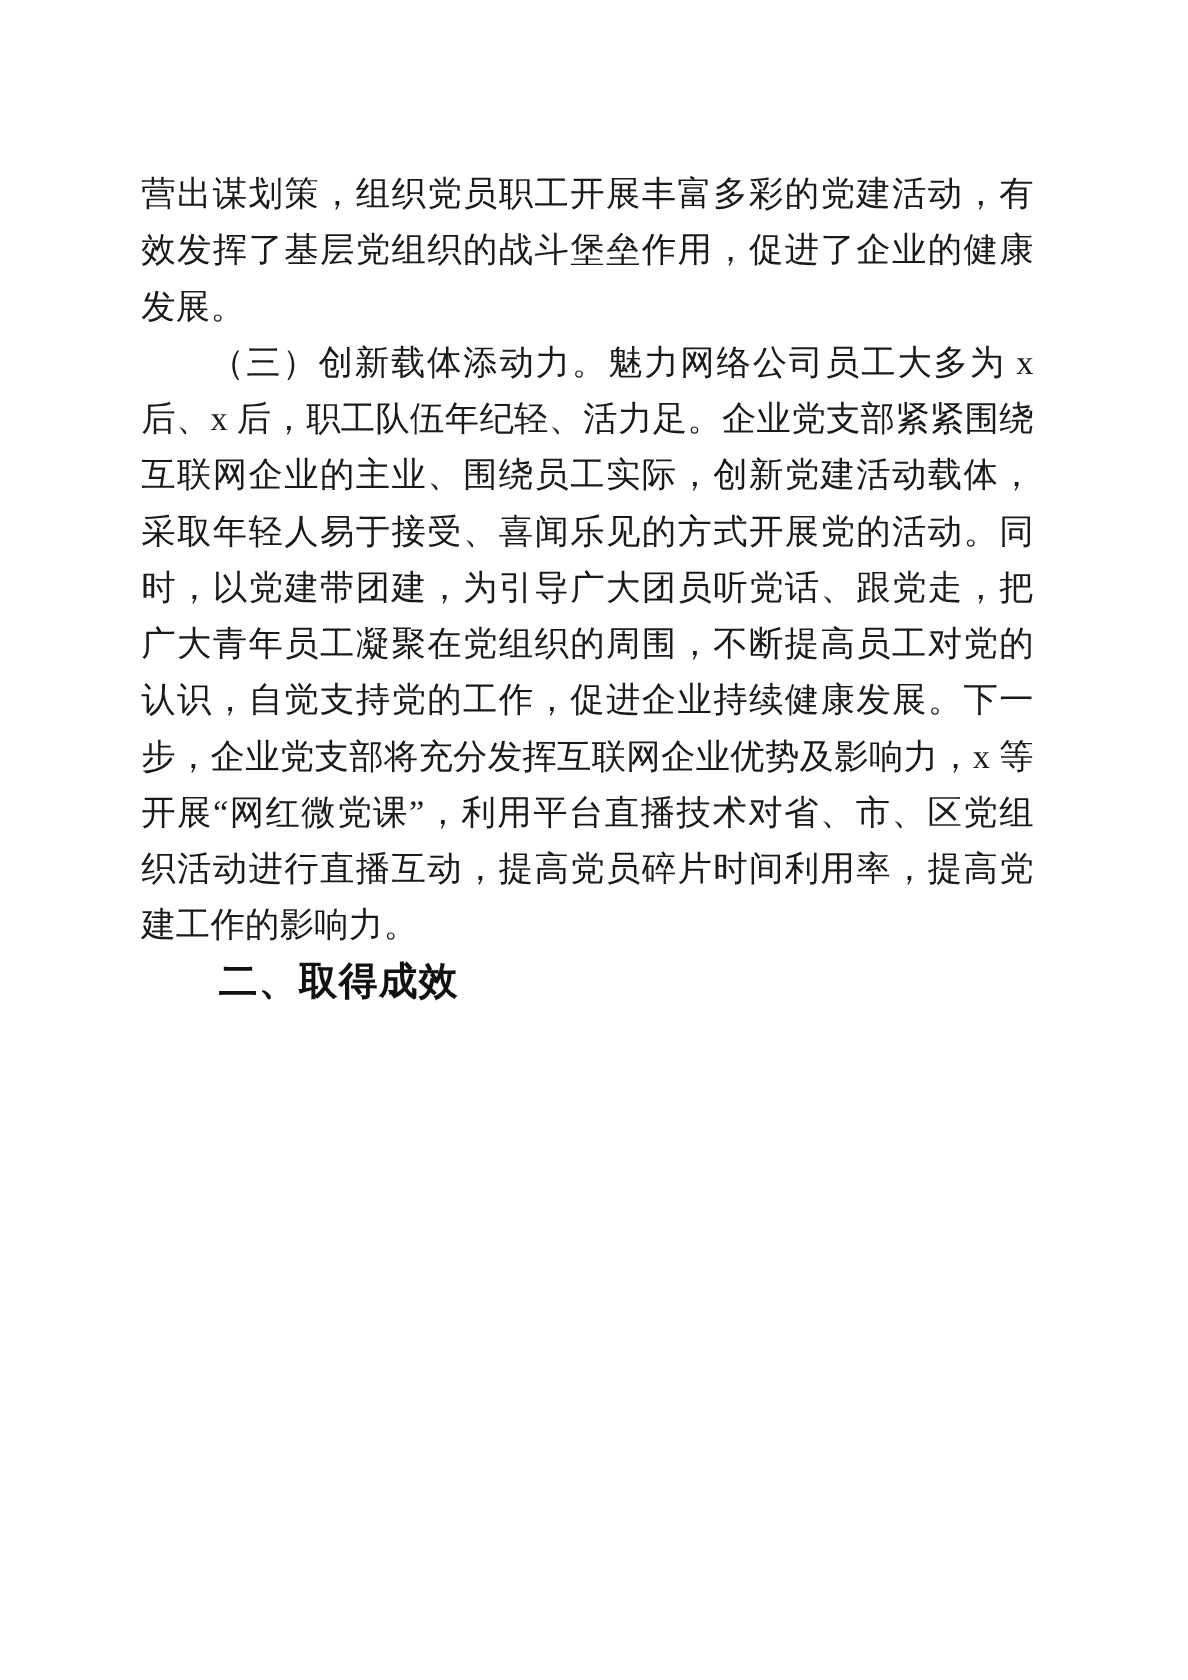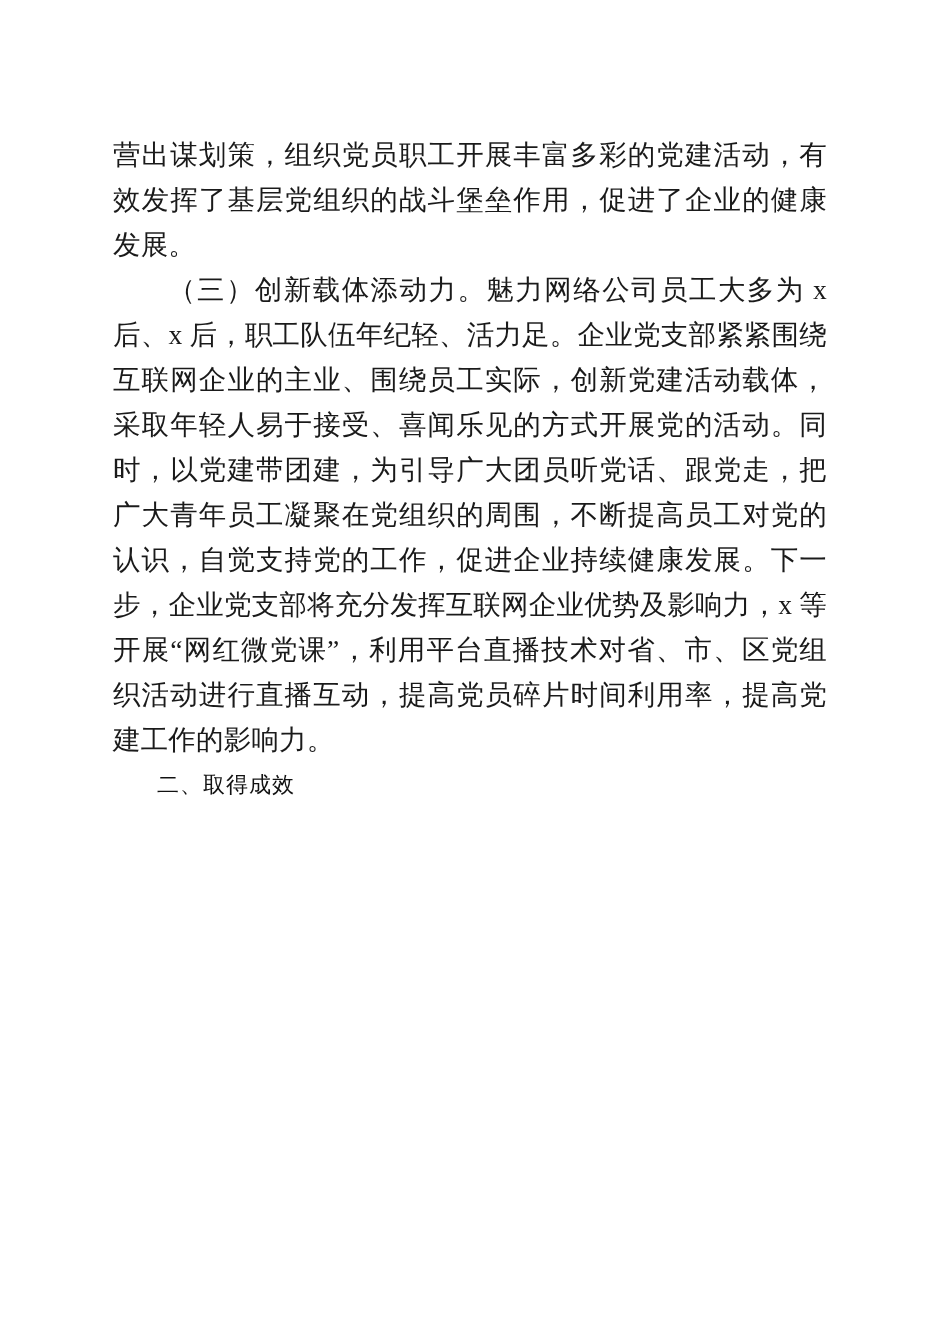--- a/index.html
+++ b/index.html
@@ -32,24 +32,24 @@
     text-indent: 2em;
     margin: 0;
     letter-spacing: 0.18px;
     font-weight: 400;
   }
   .para.first {
     text-indent: 0;
   }
   .heading-2 {
     font-family: "Liberation Sans", "DejaVu Sans", sans-serif;
-    font-size: 22px;
+    font-size: 31px;
     line-height: 45px;
     color: #111111;
-    font-weight: 400;
+    font-weight: 700;
     text-indent: 2em;
     margin: 0;
     letter-spacing: 1px;
   }
 </style>
 </head>
 <body>
 
 <div class="page">
   <div class="doc-body">

